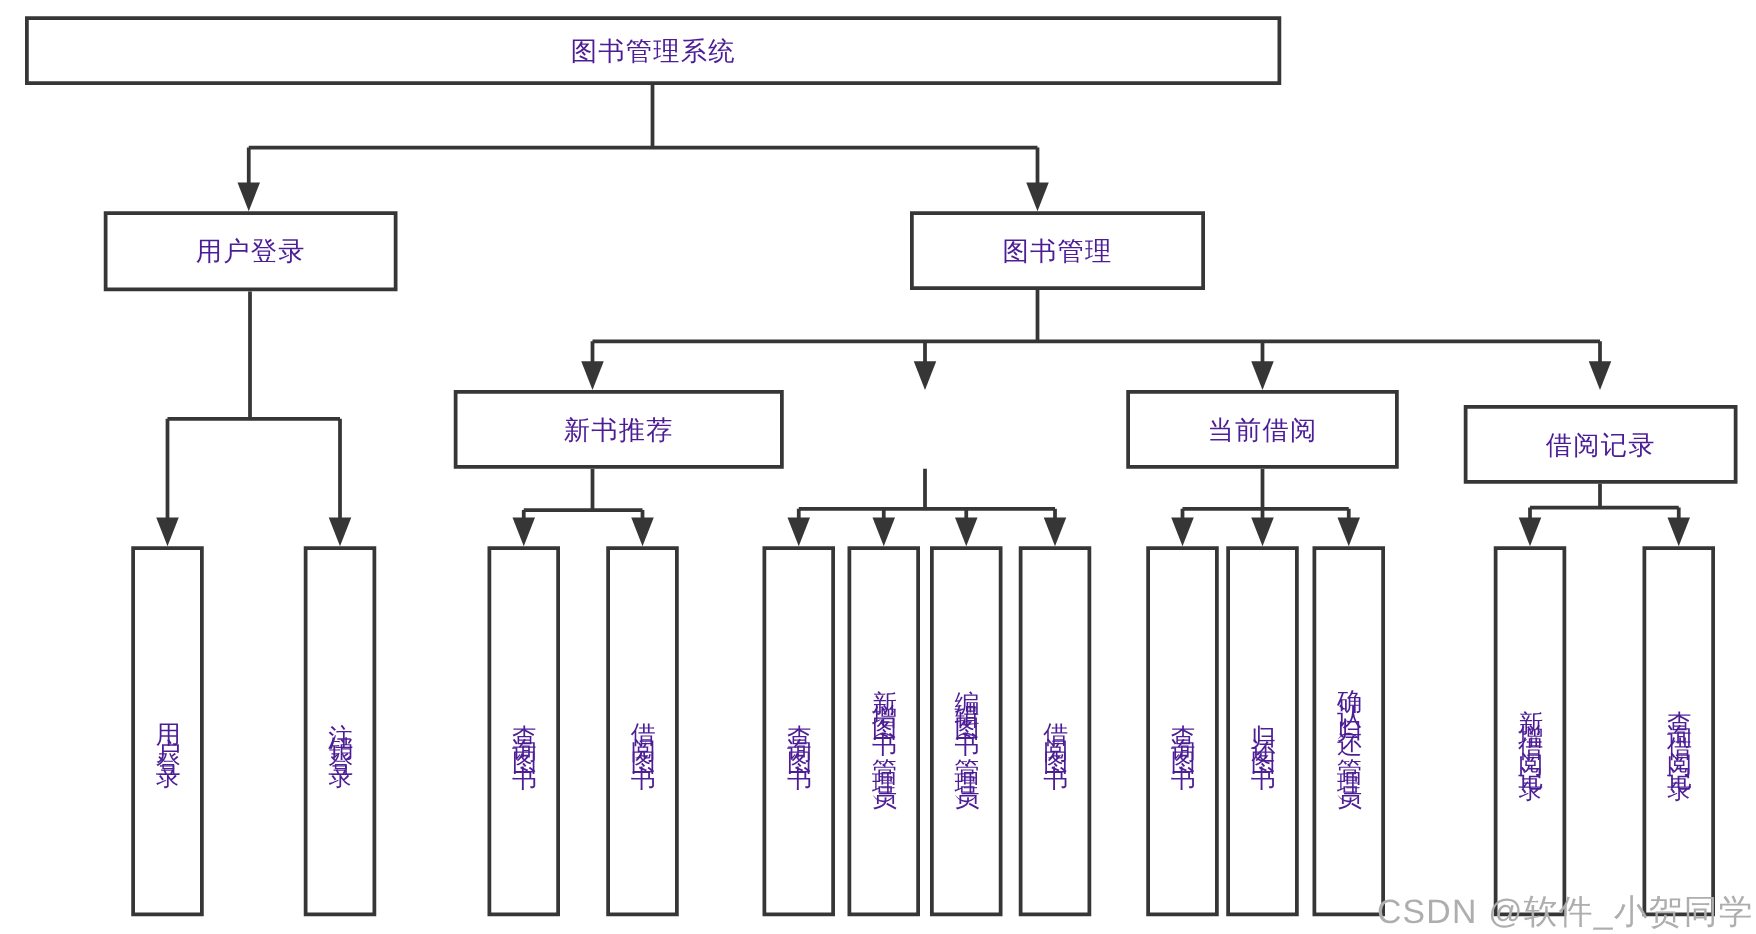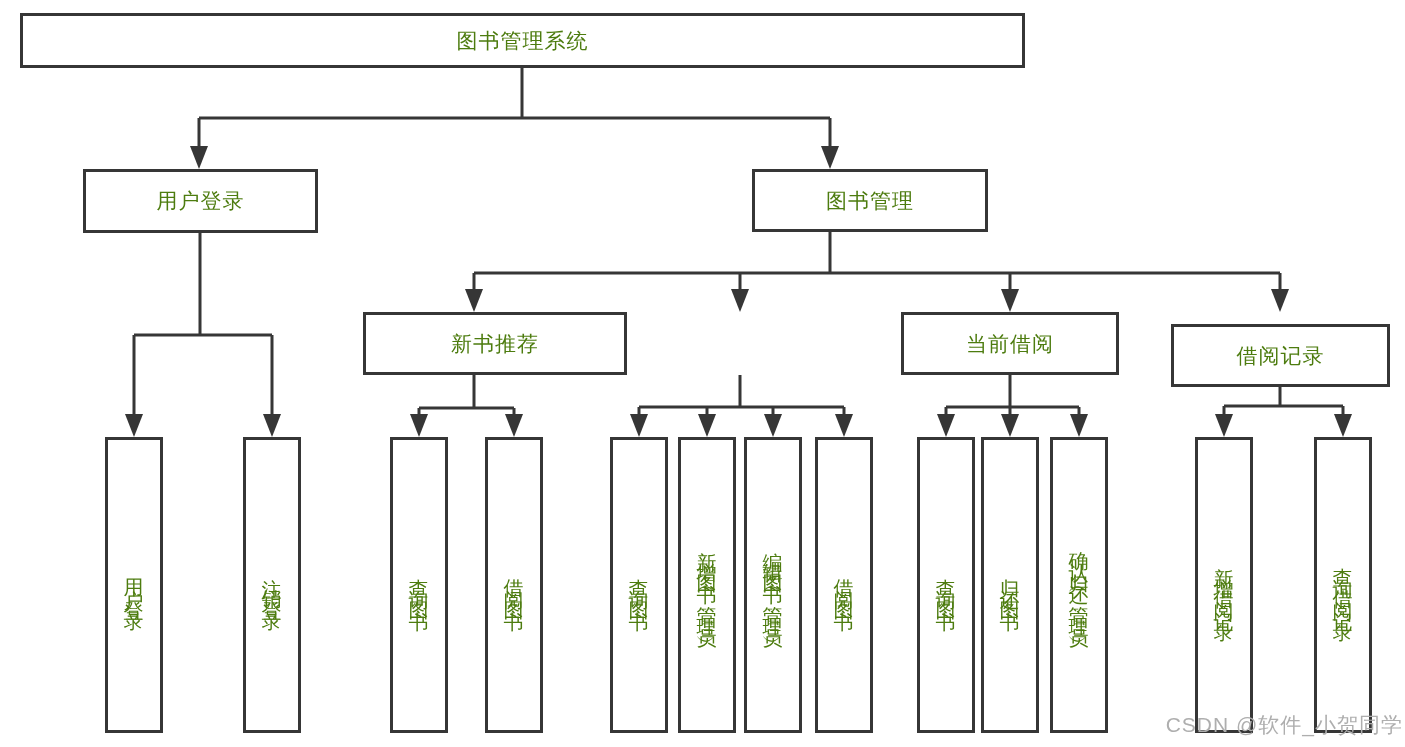--- a/index.html
+++ b/index.html
@@ -3,25 +3,25 @@
 <meta charset="utf-8">
 <style>
   * { margin:0; padding:0; box-sizing:border-box; }
   html,body { background:#ffffff; }
   body { width:1405px; height:747px; position:relative; overflow:hidden;
          font-family:"Liberation Sans","DejaVu Sans",sans-serif; }
   .stage { position:absolute; left:0; top:0; width:1405px; height:747px; background:#ffffff; }
   .connectors { position:absolute; left:0; top:0; width:1405px; height:747px; }
   .node { position:absolute; border:3px solid #363636; background:#ffffff;
           display:flex; align-items:center; justify-content:center;
-          color:#4d7c0f; font-size:21px; letter-spacing:1px; z-index:2; }
+          color:#4c1d95; font-size:21px; letter-spacing:1px; z-index:2; }
   .vnode { writing-mode:vertical-rl; text-orientation:mixed;
            font-size:20px; letter-spacing:11px; line-height:1; }
   .watermark { position:absolute; top:711px; right:2px; z-index:5;
-               font-size:21px; color:#aeaeae; letter-spacing:1px; white-space:nowrap; }
+               font-size:27px; color:#aeaeae; letter-spacing:1px; white-space:nowrap; }
 </style>
 </head>
 <body>
 
 <div class="stage">
 
   <svg class="connectors" width="1405" height="747" viewBox="0 0 1405 747" xmlns="http://www.w3.org/2000/svg">
     <g fill="none" stroke="#363636" stroke-width="3">
 
       <path d="M522 68 V118 M199 118 H830 M199 118 V150 M830 118 V150"></path>
@@ -57,21 +57,21 @@
       <polygon points="1001,414 1019,414 1010,437"></polygon>
       <polygon points="1070,414 1088,414 1079,437"></polygon>
       <polygon points="1215,414 1233,414 1224,437"></polygon>
       <polygon points="1334,414 1352,414 1343,437"></polygon>
     </g>
   </svg>
 
   <div class="node" style="left:20px;top:13px;width:1005px;height:55px">图书管理系统</div>
 
   <div class="node" style="left:83px;top:169px;width:235px;height:64px">用户登录</div>
-  <div class="node" style="left:752px;top:169px;width:236px;height:63px">图书管理</div>
+  <div class="node" style="left:728px;top:169px;width:236px;height:63px">图书管理</div>
 
   <div class="node" style="left:363px;top:312px;width:264px;height:63px">新书推荐</div>
   <div class="node" style="left:901px;top:312px;width:218px;height:63px">当前借阅</div>
   <div class="node" style="left:1171px;top:324px;width:219px;height:63px">借阅记录</div>
 
   <div class="node vnode" style="left:105px;top:437px;width:58px;height:296px">用户登录</div>
   <div class="node vnode" style="left:243px;top:437px;width:58px;height:296px">注销登录</div>
 
   <div class="node vnode" style="left:390px;top:437px;width:58px;height:296px">查询图书</div>
   <div class="node vnode" style="left:485px;top:437px;width:58px;height:296px">借阅图书</div>

